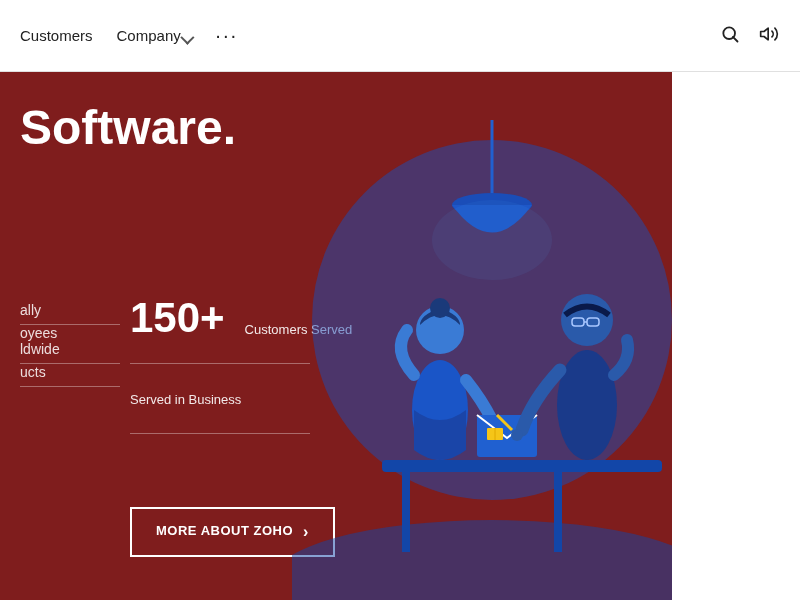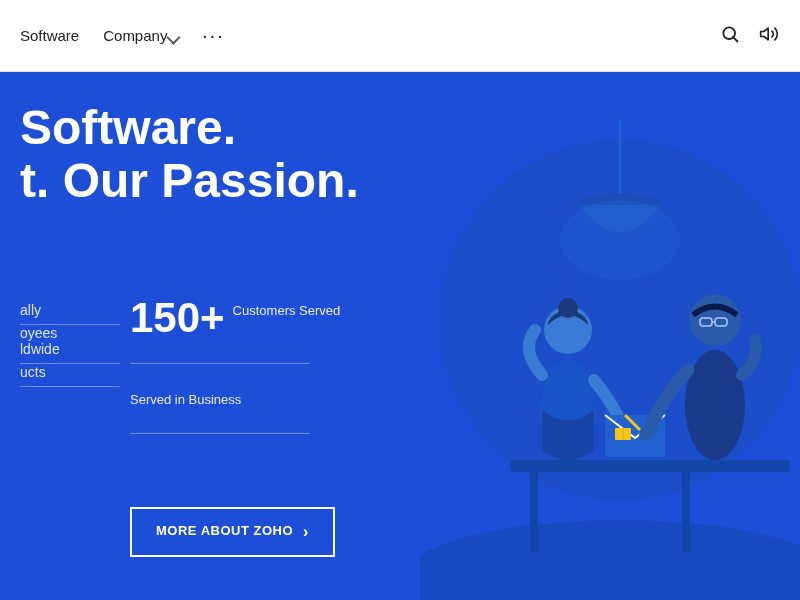--- a/index.html
+++ b/index.html
@@ -55,23 +55,23 @@
       display: inline-block;
       width: 10px;
       height: 10px;
       border-right: 2px solid #555;
       border-bottom: 2px solid #555;
       transform: rotate(45deg) translateY(-2px);
     }
 
     
     .hero {
-      width: 800px;
+      width: 672px;
       height: 528px;
-      background: #1d4ed8;
+      background: #7f1d1d;
       position: relative;
       overflow: hidden;
     }
 
     
     .hero-text {
       position: absolute;
       left: 20px;
       top: 30px;
       color: #ffffff;
@@ -106,22 +106,22 @@
     }
 
     .right-stats {
       position: absolute;
       left: 130px;
       top: 225px;
     }
     .right-stat-item {
       margin-bottom: 24px;
       display: flex;
-      align-items: flex-start;
-      gap: 8px;
+      align-items: flex-end;
+      gap: 20px;
     }
     .stat-number {
       font-size: 42px;
       font-weight: 700;
       color: #ffffff;
       line-height: 1;
     }
     .stat-label-text {
       color: rgba(255,255,255,0.9);
       font-size: 13px;
@@ -170,21 +170,21 @@
       width: 100%;
       height: 100%;
     }
 
   </style>
 </head>
 <body>
 
 <nav class="navbar">
   <div class="nav-left">
-    <a class="nav-link">Software</a>
+    <a class="nav-link">Customers</a>
     <div class="nav-company nav-link">
       <span>Company</span>
       <span class="chevron-down"></span>
     </div>
     <span class="nav-dots">···</span>
   </div>
   <div class="nav-right">
     <span class="nav-icon">
       <svg width="20" height="20" viewBox="0 0 24 24" fill="none" stroke="#222" stroke-width="2.2" stroke-linecap="round" stroke-linejoin="round">
         <circle cx="11" cy="11" r="7"></circle>
@@ -198,21 +198,20 @@
         <path d="M19.07 4.93a10 10 0 0 1 0 14.14"></path>
       </svg>
     </span>
   </div>
 </nav>
 
 <section class="hero">
 
   <div class="hero-text">
     <div class="hero-title-1">Software.</div>
-    <div class="hero-title-2">t. Our Passion.</div>
   </div>
 
   <div class="left-stats">
     <div class="left-stat-item">
       <div class="left-stat-label">ally</div>
       <div class="left-stat-divider"></div>
     </div>
     <div class="left-stat-item">
       <div class="left-stat-label">oyees<br>ldwide</div>
       <div class="left-stat-divider"></div>

